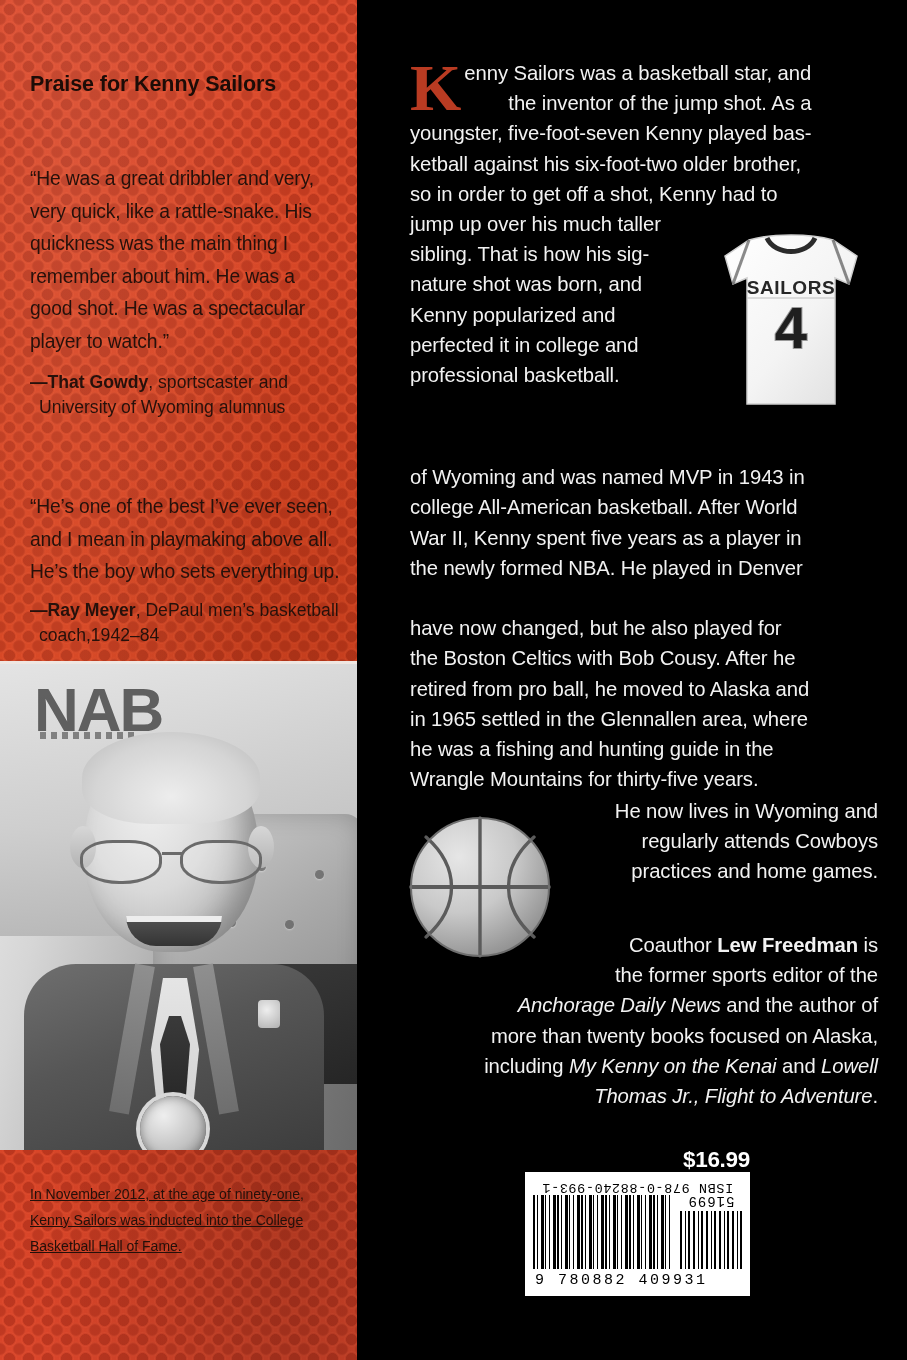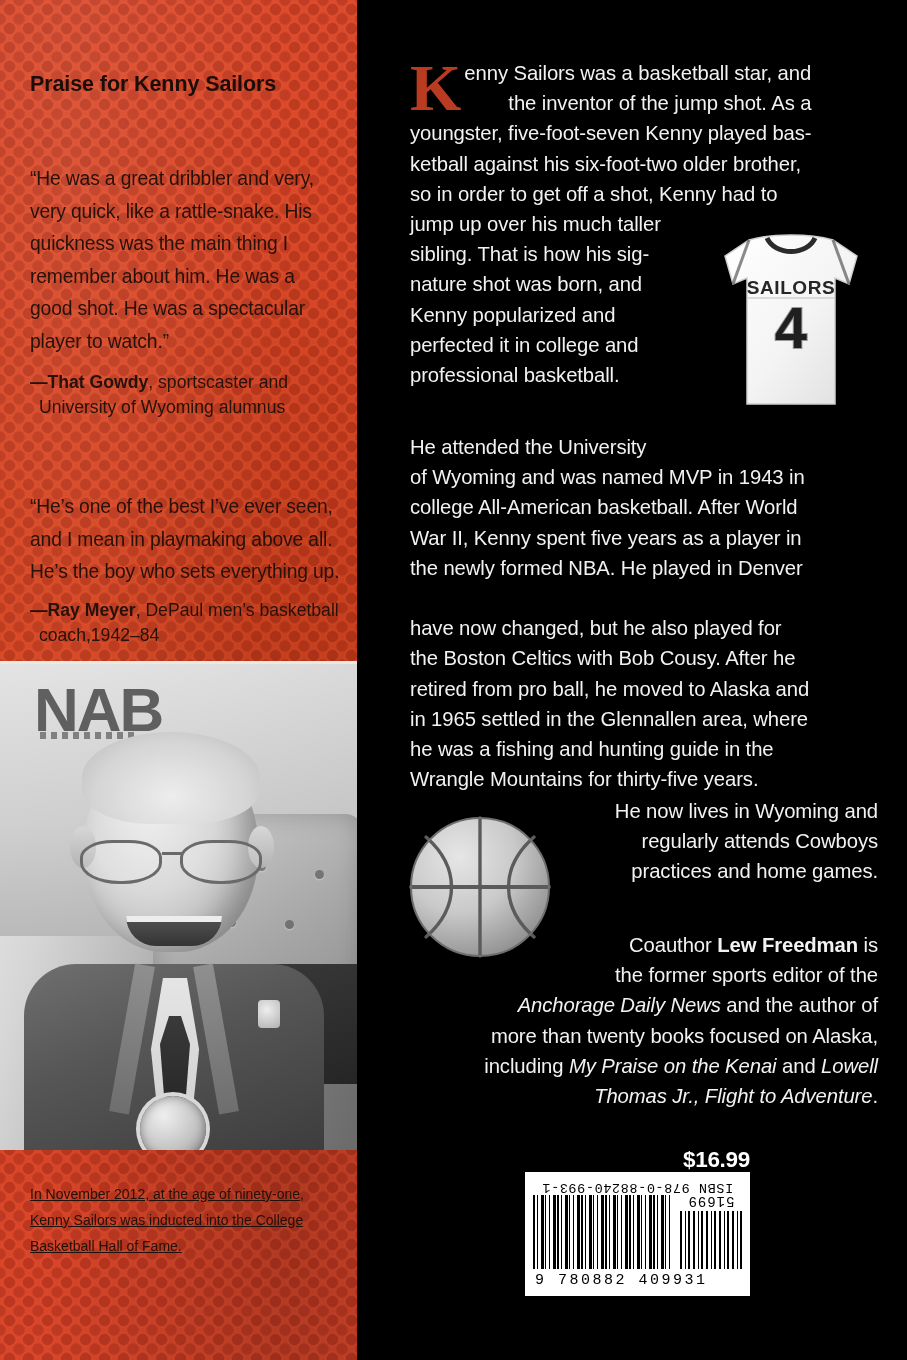--- a/index.html
+++ b/index.html
@@ -318,21 +318,21 @@
       <span>jump up over his much taller</span><br>
       <span>sibling. That is how his sig-</span><br>
       <span>nature shot was born, and</span><br>
       <span>Kenny popularized and</span><br>
       <span>perfected it in college and</span><br>
       <span>professional basketball.</span>
     </span>
   </div>
 
   <div class="body-copy" id="para-2">
-    <span>He attended the University</span><br>
+    <br>
     <span>of Wyoming and was named MVP in 1943 in</span><br>
     <span>college All-American basketball. After World</span><br>
     <span>War II, Kenny spent five years as a player in</span><br>
     <span>the newly formed NBA. He played in Denver</span><br>
     <br>
     <span>have now changed, but he also played for</span><br>
     <span>the Boston Celtics with Bob Cousy. After he</span><br>
     <span>retired from pro ball, he moved to Alaska and</span><br>
     <span>in 1965 settled in the Glennallen area, where</span><br>
     <span>he was a fishing and hunting guide in the</span><br>
@@ -343,21 +343,21 @@
     <span>He now lives in Wyoming and</span><br>
     <span>regularly attends Cowboys</span><br>
     <span>practices and home games.</span>
   </div>
 
   <div class="body-copy" id="para-4">
     <span>Coauthor </span><b>Lew Freedman</b><span> is</span><br>
     <span>the former sports editor of the</span><br>
     <i>Anchorage Daily News</i><span> and the author of</span><br>
     <span>more than twenty books focused on Alaska,</span><br>
-    <span>including </span><i>My Praise on the Kenai</i><span> and </span><i>Lowell</i><br>
+    <span>including </span><i>My Kenny on the Kenai</i><span> and </span><i>Lowell</i><br>
     <i>Thomas Jr., Flight to Adventure</i><span>.</span>
   </div>
 </div>
 
 <div id="jersey">
   <svg viewBox="0 0 152 178" width="152" height="178" aria-hidden="true">
     <defs>
       <linearGradient id="jg" x1="0" y1="0" x2="1" y2="1">
         <stop offset="0%" stop-color="#ffffff"></stop>
         <stop offset="55%" stop-color="#f4f4f4"></stop>

